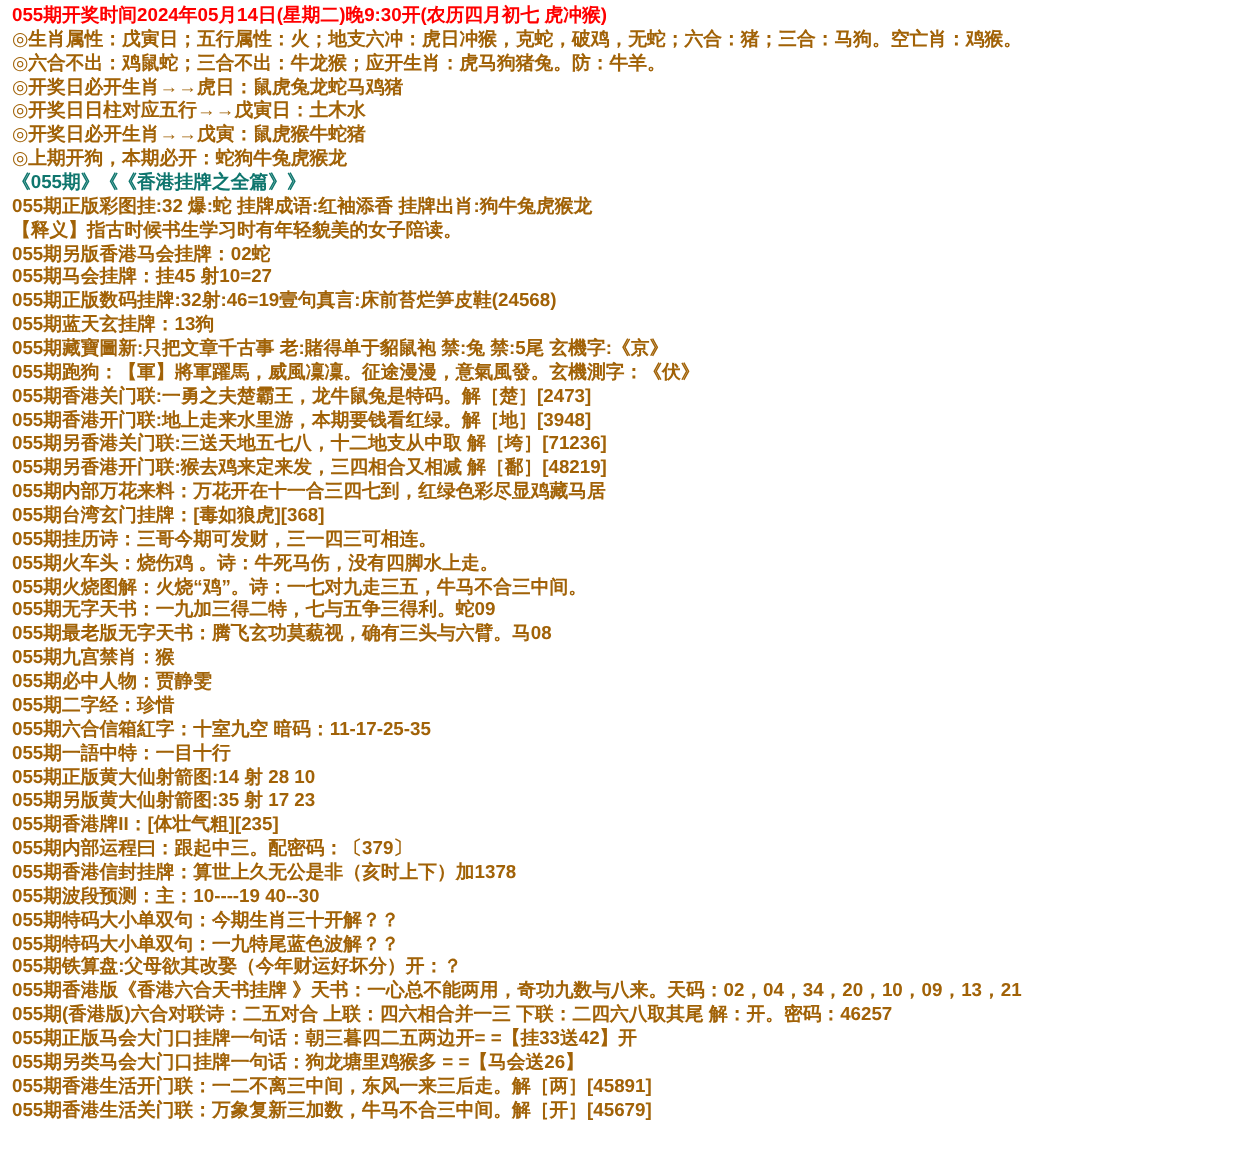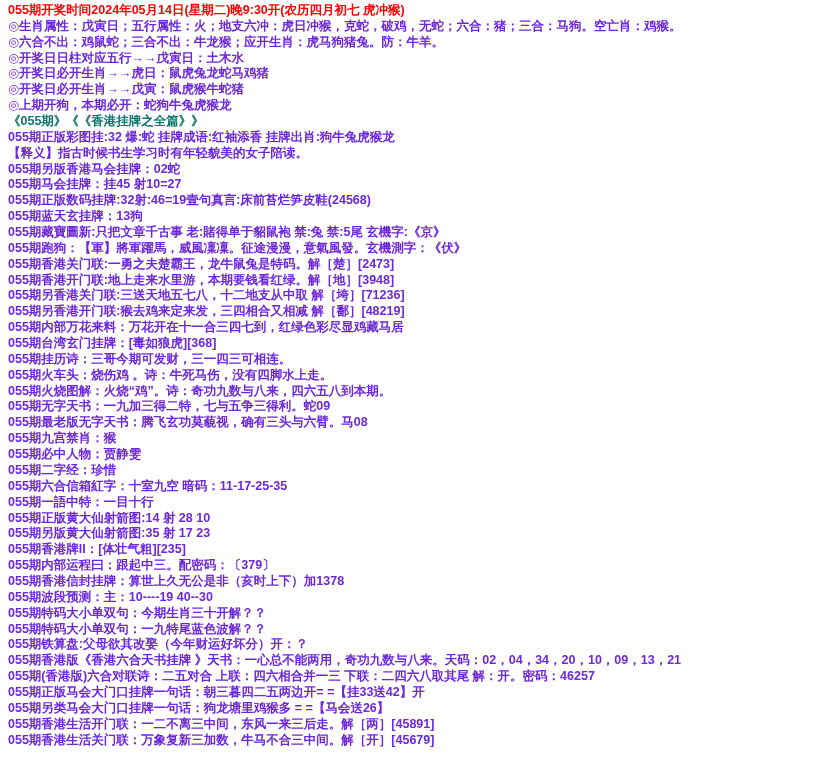--- a/index.html
+++ b/index.html
@@ -19,57 +19,57 @@
     height: 631px;
     padding: 3px 4px 0 8px;
   }
   .line {
     font-size: 12.5px;
     font-weight: bold;
     line-height: 15.87px;
     height: 15.87px;
     white-space: nowrap;
     overflow: hidden;
-    color: #6d28d9;
+    color: #a16207;
     letter-spacing: 0px;
   }
   .line.red {
     color: #ff0000;
   }
 </style>
 </head>
 <body>
 
 <div id="sheet">
 
 <div class="line red" style="color: rgb(255, 0, 0);">055期开奖时间2024年05月14日(星期二)晚9:30开(农历四月初七 虎冲猴)</div>
     <div class="line">◎生肖属性：戊寅日；五行属性：火；地支六冲：虎日冲猴，克蛇，破鸡，无蛇；六合：猪；三合：马狗。空亡肖：鸡猴。</div>
     <div class="line">◎六合不出：鸡鼠蛇；三合不出：牛龙猴；应开生肖：虎马狗猪兔。防：牛羊。</div>
+    <div class="line">◎开奖日必开生肖→→虎日：鼠虎兔龙蛇马鸡猪</div>
     <div class="line">◎开奖日日柱对应五行→→戊寅日：土木水</div>
-    <div class="line">◎开奖日必开生肖→→虎日：鼠虎兔龙蛇马鸡猪</div>
     <div class="line">◎开奖日必开生肖→→戊寅：鼠虎猴牛蛇猪</div>
     <div class="line">◎上期开狗，本期必开：蛇狗牛兔虎猴龙</div>
     <div class="line red" style="color: #0f766e;">《055期》《《香港挂牌之全篇》》</div>
     <div class="line">055期正版彩图挂:32 爆:蛇 挂牌成语:红袖添香 挂牌出肖:狗牛兔虎猴龙</div>
     <div class="line">【释义】指古时候书生学习时有年轻貌美的女子陪读。</div>
     <div class="line">055期另版香港马会挂牌：02蛇</div>
     <div class="line">055期马会挂牌：挂45 射10=27</div>
     <div class="line">055期正版数码挂牌:32射:46=19壹句真言:床前苔烂笋皮鞋(24568)</div>
     <div class="line">055期蓝天玄挂牌：13狗</div>
     <div class="line">055期藏寶圖新:只把文章千古事 老:賭得单于貂鼠袍 禁:兔 禁:5尾 玄機字:《京》</div>
     <div class="line">055期跑狗：【軍】將軍躍馬，威風凜凜。征途漫漫，意氣風發。玄機測字：《伏》</div>
     <div class="line">055期香港关门联:一勇之夫楚霸王，龙牛鼠兔是特码。解［楚］[2473]</div>
     <div class="line">055期香港开门联:地上走来水里游，本期要钱看红绿。解［地］[3948]</div>
     <div class="line">055期另香港关门联:三送天地五七八，十二地支从中取 解［垮］[71236]</div>
     <div class="line">055期另香港开门联:猴去鸡来定来发，三四相合又相减 解［鄱］[48219]</div>
     <div class="line">055期内部万花来料：万花开在十一合三四七到，红绿色彩尽显鸡藏马居</div>
     <div class="line">055期台湾玄门挂牌：[毒如狼虎][368]</div>
     <div class="line">055期挂历诗：三哥今期可发财，三一四三可相连。</div>
     <div class="line">055期火车头：烧伤鸡 。诗：牛死马伤，没有四脚水上走。</div>
-    <div class="line">055期火烧图解：火烧“鸡”。诗：奇功九数与八来，四六五八到本期。</div>
+    <div class="line">055期火烧图解：火烧“鸡”。诗：一七对九走三五，牛马不合三中间。</div>
     <div class="line">055期无字天书：一九加三得二特，七与五争三得利。蛇09</div>
     <div class="line">055期最老版无字天书：腾飞玄功莫藐视，确有三头与六臂。马08</div>
     <div class="line">055期九宫禁肖：猴</div>
     <div class="line">055期必中人物：贾静雯</div>
     <div class="line">055期二字经：珍惜</div>
     <div class="line">055期六合信箱紅字：十室九空 暗码：11-17-25-35</div>
     <div class="line">055期一語中特：一目十行</div>
     <div class="line">055期正版黄大仙射箭图:14 射 28 10</div>
     <div class="line">055期另版黄大仙射箭图:35 射 17 23</div>
     <div class="line">055期香港牌II：[体壮气粗][235]</div>

